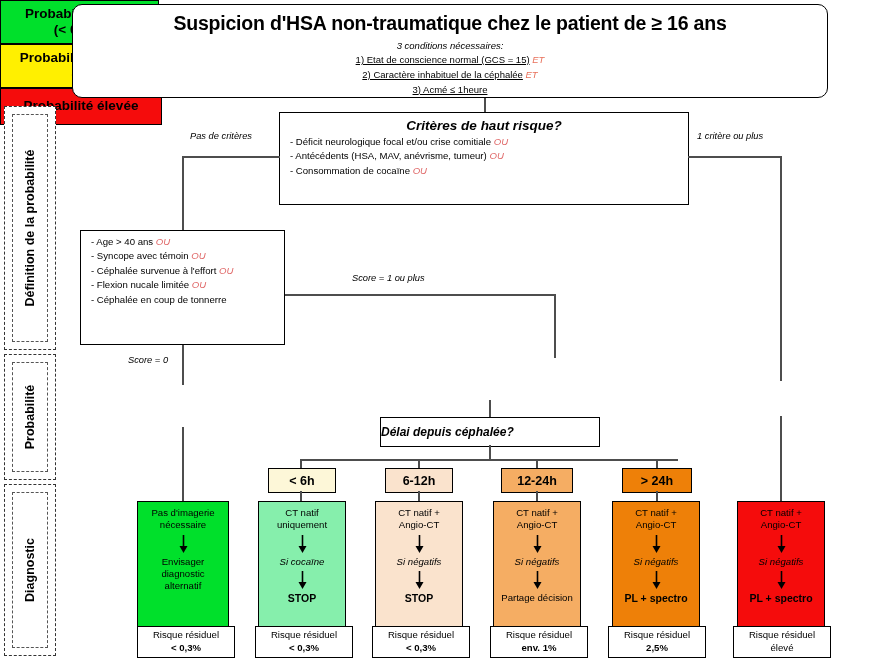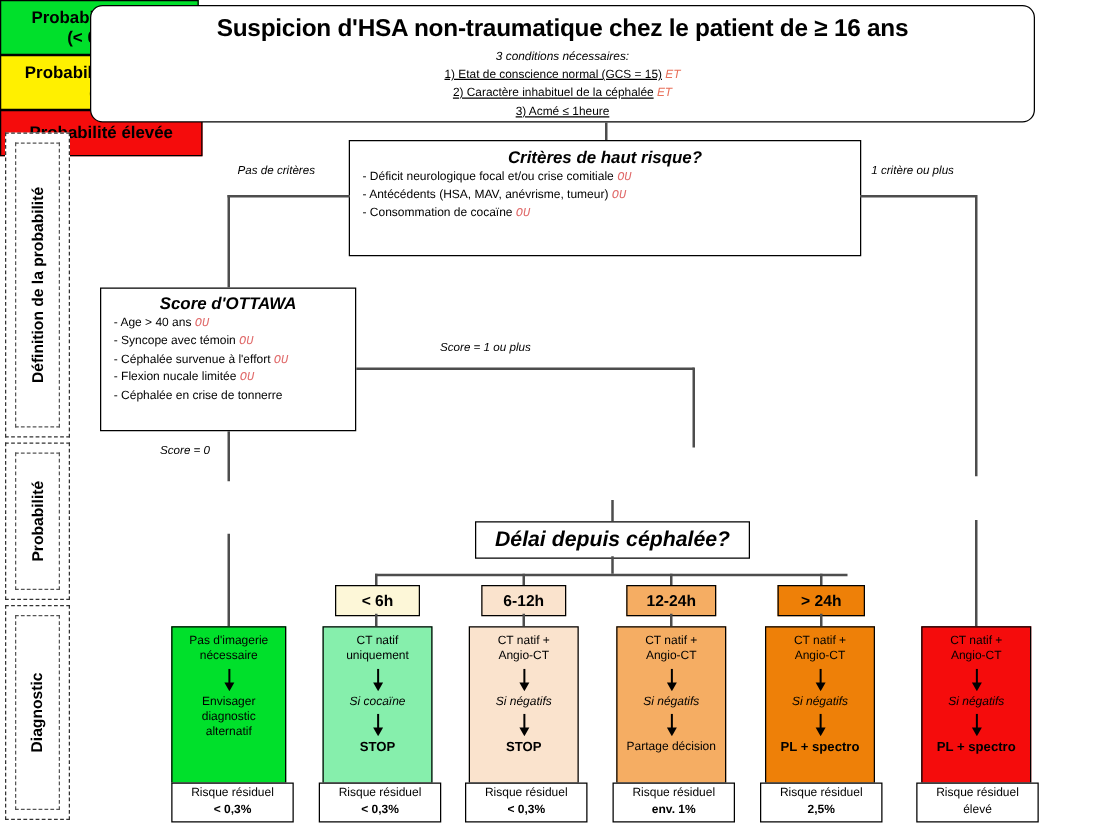--- a/index.html
+++ b/index.html
@@ -64,21 +64,21 @@
     font-weight: bold;
     font-style: italic;
     margin-bottom: 2px;
   }
   .crit-list {
     text-align: left;
     font-size: 9.6px;
     line-height: 1.5;
     padding-left: 4px;
   }
-  .ou { color: #e06a6a; font-style: italic; font-family: Liberation Mono, monospace; }
+  .ou { color: #e06a6a; font-style: italic; }
 
   
   .edge-label {
     position: absolute;
     font-size: 9.3px;
     font-style: italic;
     white-space: nowrap;
     color: #000;
     background: transparent;
   }
@@ -90,26 +90,26 @@
     font-size: 13.5px;
     line-height: 1.2;
     display: flex;
     align-items: center;
     justify-content: center;
     flex-direction: column;
   }
   .delay-box {
     border: 1.5px solid #000;
     background: #fff;
-    font-size: 17px;
+    font-size: 12px;
     font-weight: bold;
     font-style: italic;
     display: flex;
     align-items: center;
-    justify-content: center;
+    justify-content: flex-start;
   }
 
   
   .chip {
     border: 1.5px solid #000;
     font-size: 12.5px;
     font-weight: bold;
     display: flex;
     align-items: center;
     justify-content: center;
@@ -232,40 +232,39 @@
 
   <div class="edge-label" style="left:190px; top:131px;">Pas de critères</div>
   <div class="hline" style="left:182px; top:156px; width:98px;"></div>
   <div class="vline" style="left:182px; top:156px; height:74px;"></div>
 
   <div class="edge-label" style="left:697px; top:131px;">1 critère ou plus</div>
   <div class="hline" style="left:688px; top:156px; width:93px;"></div>
   <div class="vline" style="left:780px; top:156px; height:225px;"></div>
 
   <div class="box" style="left:80px; top:230px; width:205px; height:115px; padding:4px 6px;">
-    <div class="box-head">Score d'OTTAWA</div>
     <div class="crit-list">
       <div>
         <span>- Age &gt; 40 ans</span>
         <span class="ou">OU</span>
       </div>
       <div>
         <span>- Syncope avec témoin</span>
         <span class="ou">OU</span>
       </div>
       <div>
         <span>- Céphalée survenue à l'effort</span>
         <span class="ou">OU</span>
       </div>
       <div>
         <span>- Flexion nucale limitée</span>
         <span class="ou">OU</span>
       </div>
       <div>
-        <span>- Céphalée en crise de tonnerre</span>
+        <span>- Céphalée en coup de tonnerre</span>
       </div>
     </div>
   </div>
 
   <div class="edge-label" style="left:352px; top:273px;">Score = 1 ou plus</div>
   <div class="hline" style="left:285px; top:294px; width:270px;"></div>
   <div class="vline" style="left:554px; top:294px; height:64px;"></div>
 
   <div class="edge-label" style="left:128px; top:355px;">Score = 0</div>
   <div class="vline" style="left:182px; top:345px; height:40px;"></div>

